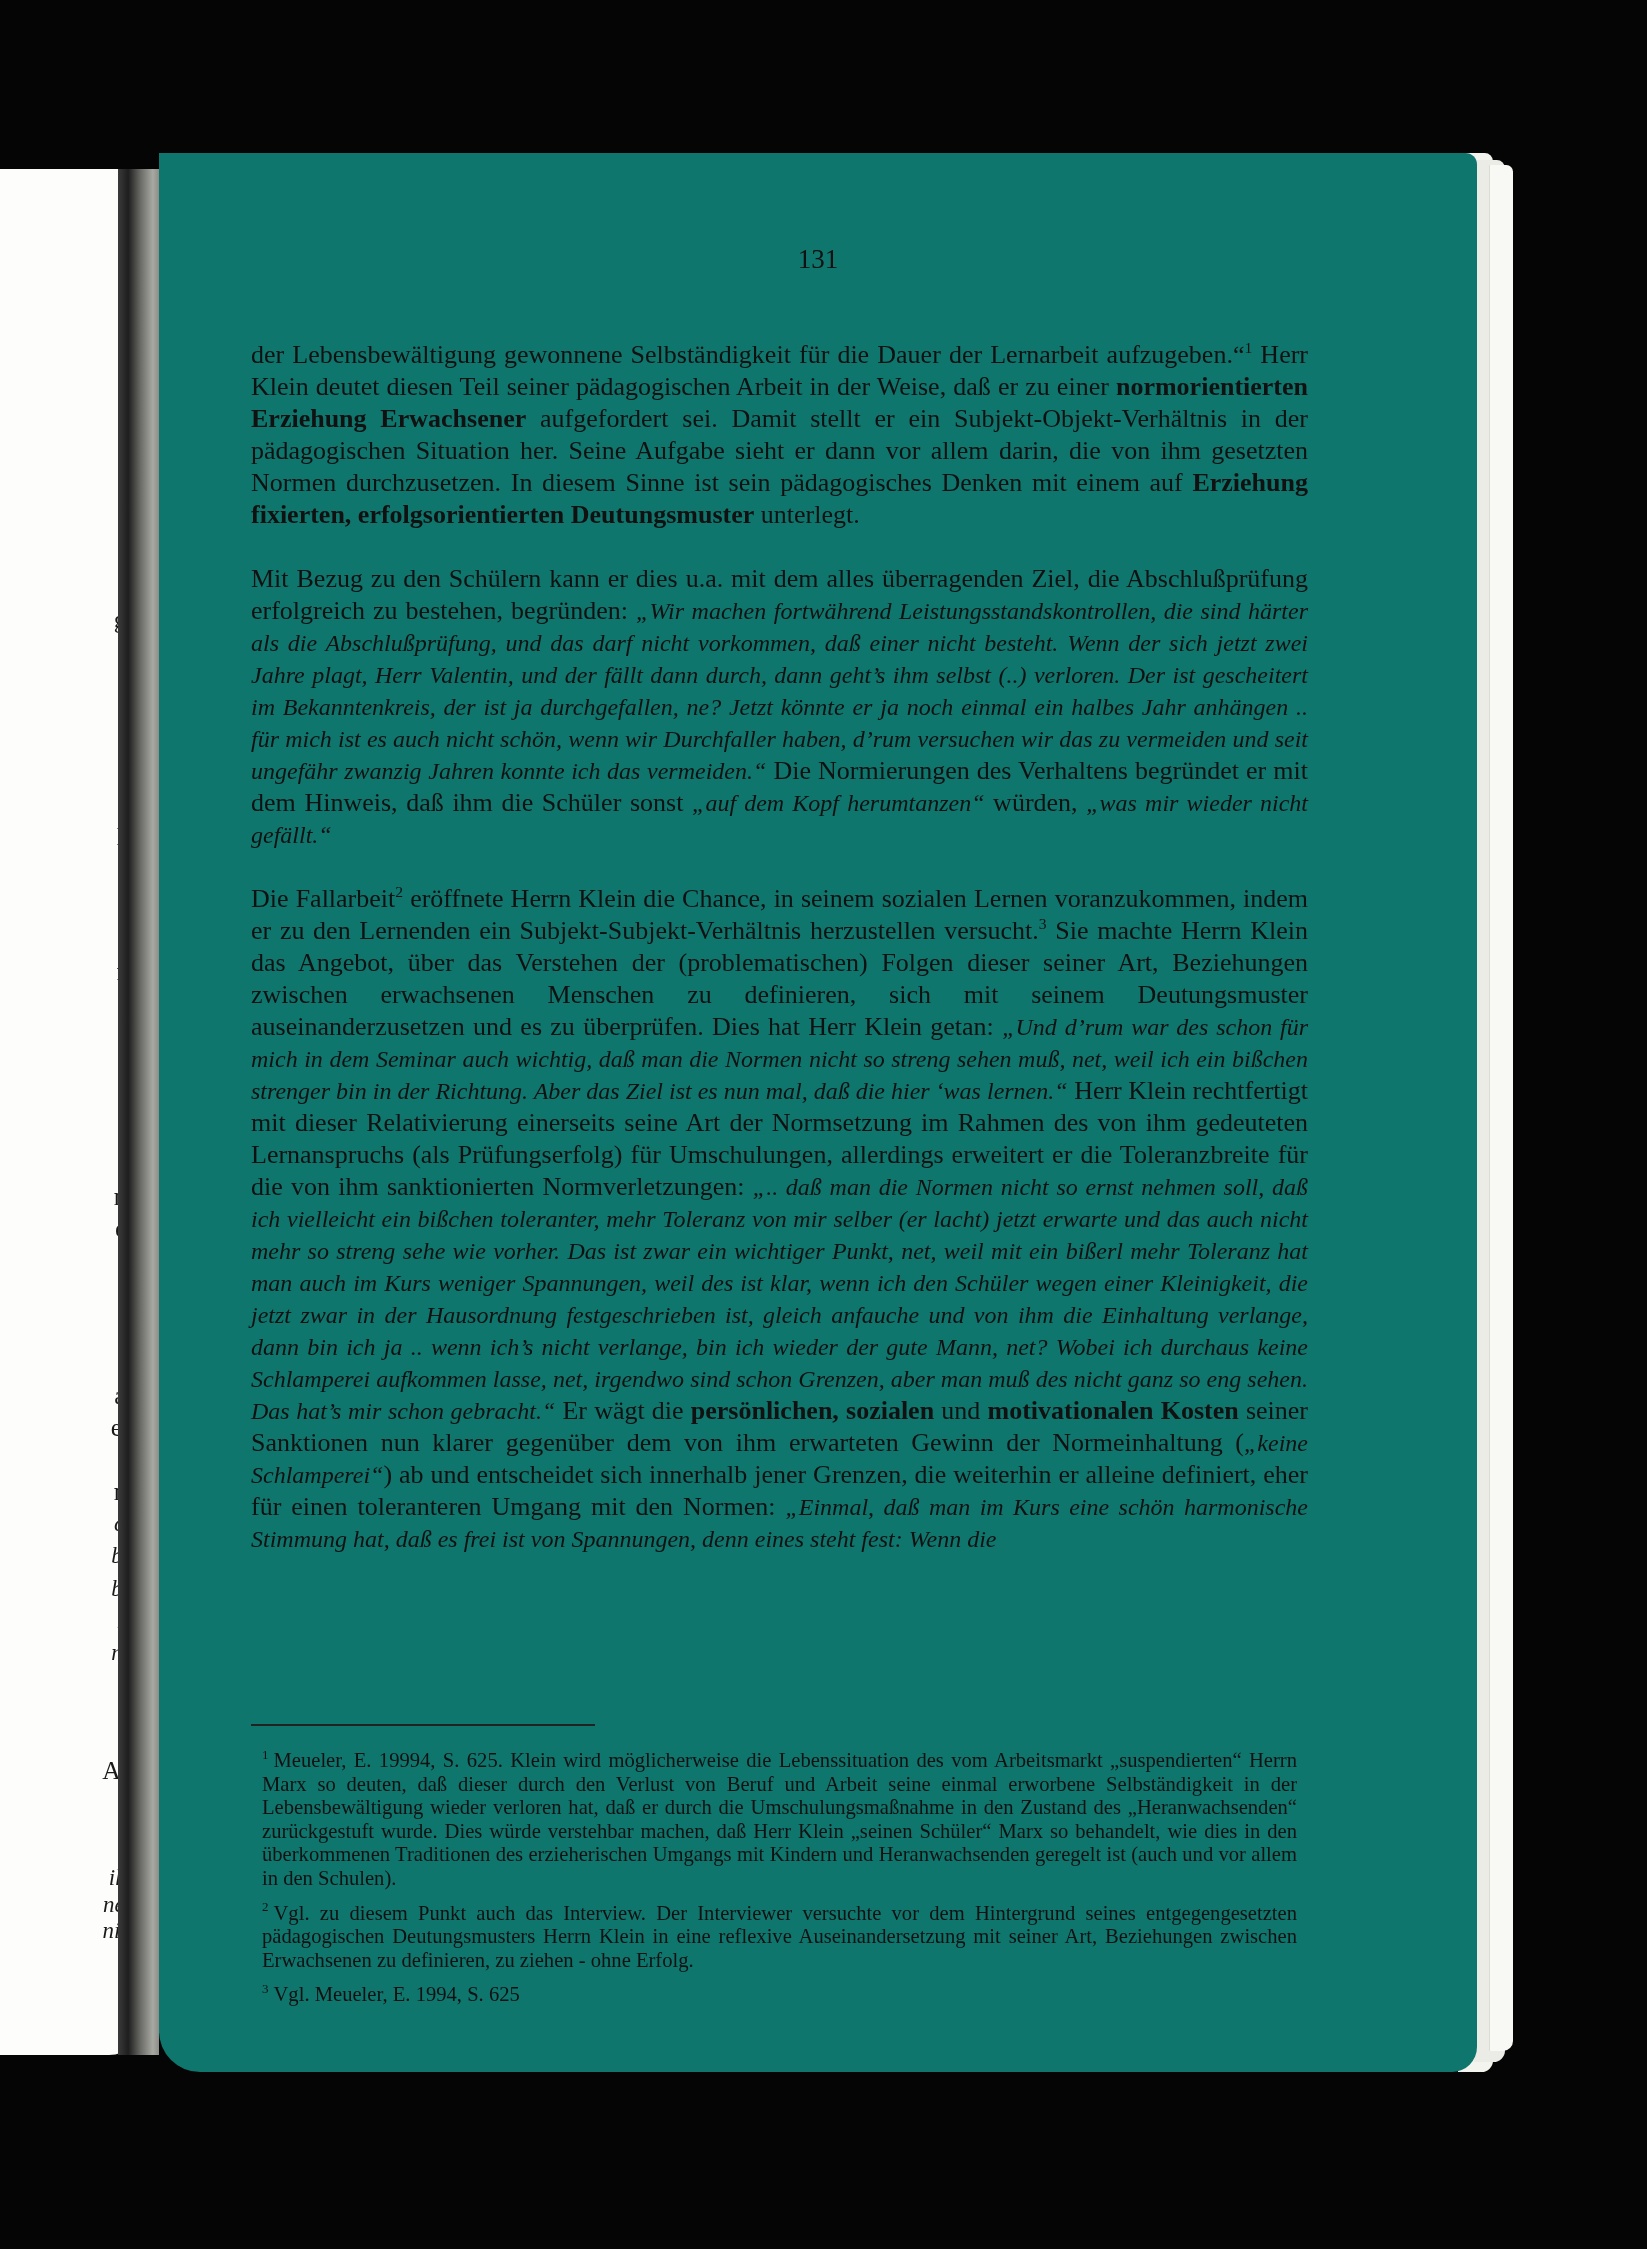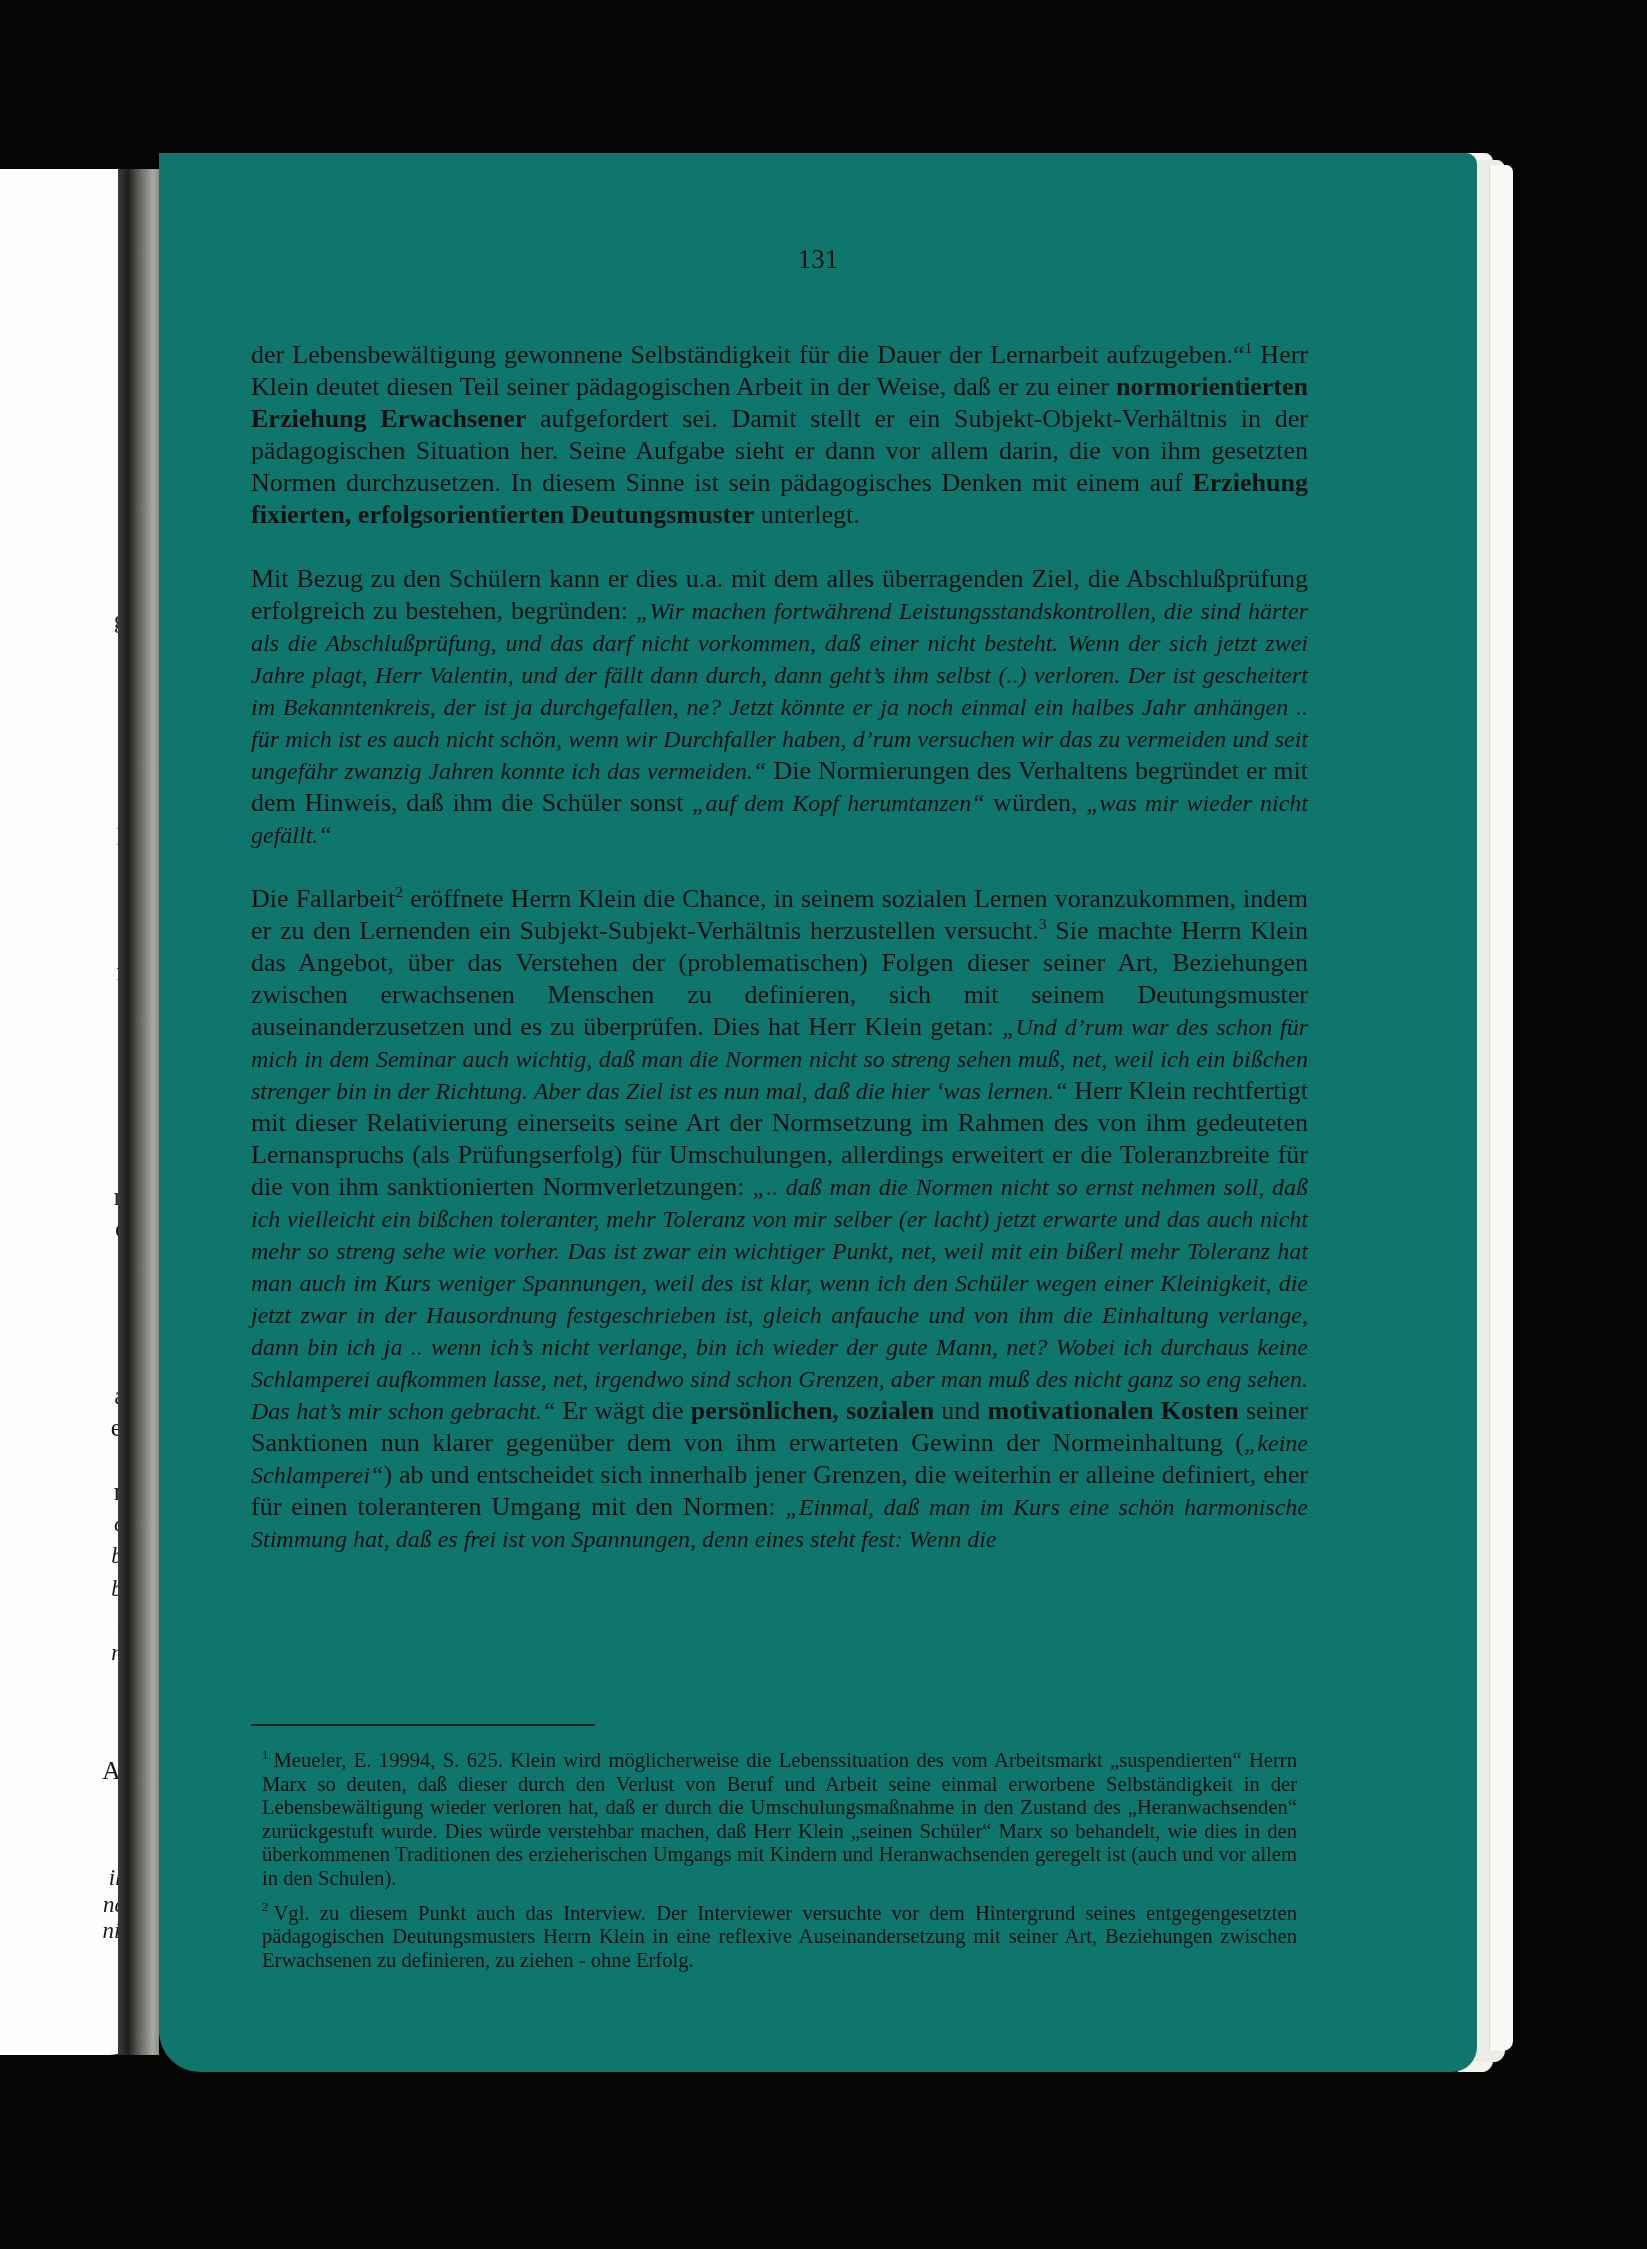--- a/index.html
+++ b/index.html
@@ -117,15 +117,16 @@
     <p><span>der Lebensbewältigung gewonnene Selbständigkeit für die Dauer der Lernarbeit aufzugeben.“</span><sup>1</sup><span> Herr Klein deutet diesen Teil seiner pädagogischen Arbeit in der Weise, daß er zu einer </span><b>normorientierten Erziehung Erwachsener</b><span> aufgefordert sei. Damit stellt er ein Subjekt-Objekt-Verhältnis in der pädagogischen Situation her. Seine Aufgabe sieht er dann vor allem darin, die von ihm gesetzten Normen durchzusetzen. In diesem Sinne ist sein pädagogisches Denken mit einem auf </span><b>Erziehung fixierten, erfolgsorientierten Deutungsmuster</b><span> unterlegt.</span></p>
     <p><span>Mit Bezug zu den Schülern kann er dies u.a. mit dem alles überragenden Ziel, die Abschlußprüfung erfolgreich zu bestehen, begründen: </span><i>„Wir machen fortwährend Leistungsstandskontrollen, die sind härter als die Abschlußprüfung, und das darf nicht vorkommen, daß einer nicht besteht. Wenn der sich jetzt zwei Jahre plagt, Herr Valentin, und der fällt dann durch, dann geht’s ihm selbst (..) verloren. Der ist gescheitert im Bekanntenkreis, der ist ja durchgefallen, ne? Jetzt könnte er ja noch einmal ein halbes Jahr anhängen .. für mich ist es auch nicht schön, wenn wir Durchfaller haben, d’rum versuchen wir das zu vermeiden und seit ungefähr zwanzig Jahren konnte ich das vermeiden.“</i><span> Die Normierungen des Verhaltens begründet er mit dem Hinweis, daß ihm die Schüler sonst </span><i>„auf dem Kopf herumtanzen“</i><span> würden, </span><i>„was mir wieder nicht gefällt.“</i></p>
     <p class="last"><span>Die Fallarbeit</span><sup>2</sup><span> eröffnete Herrn Klein die Chance, in seinem sozialen Lernen voranzukommen, indem er zu den Lernenden ein Subjekt-Subjekt-Verhältnis herzustellen versucht.</span><sup>3</sup><span> Sie machte Herrn Klein das Angebot, über das Verstehen der (problematischen) Folgen dieser seiner Art, Beziehungen zwischen erwachsenen Menschen zu definieren, sich mit seinem Deutungsmuster auseinanderzusetzen und es zu überprüfen. Dies hat Herr Klein getan: </span><i>„Und d’rum war des schon für mich in dem Seminar auch wichtig, daß man die Normen nicht so streng sehen muß, net, weil ich ein bißchen strenger bin in der Richtung. Aber das Ziel ist es nun mal, daß die hier ‘was lernen.“</i><span> Herr Klein rechtfertigt mit dieser Relativierung einerseits seine Art der Normsetzung im Rahmen des von ihm gedeuteten Lernanspruchs (als Prüfungserfolg) für Umschulungen, allerdings erweitert er die Toleranzbreite für die von ihm sanktionierten Normverletzungen: </span><i>„.. daß man die Normen nicht so ernst nehmen soll, daß ich vielleicht ein bißchen toleranter, mehr Toleranz von mir selber (er lacht) jetzt erwarte und das auch nicht mehr so streng sehe wie vorher. Das ist zwar ein wichtiger Punkt, net, weil mit ein bißerl mehr Toleranz hat man auch im Kurs weniger Spannungen, weil des ist klar, wenn ich den Schüler wegen einer Kleinigkeit, die jetzt zwar in der Hausordnung festgeschrieben ist, gleich anfauche und von ihm die Einhaltung verlange, dann bin ich ja .. wenn ich’s nicht verlange, bin ich wieder der gute Mann, net? Wobei ich durchaus keine Schlamperei aufkommen lasse, net, irgendwo sind schon Grenzen, aber man muß des nicht ganz so eng sehen. Das hat’s mir schon gebracht.“</i><span> Er wägt die </span><b>persönlichen, sozialen</b><span> und </span><b>motivationalen Kosten</b><span> seiner Sanktionen nun klarer gegenüber dem von ihm erwarteten Gewinn der Normeinhaltung (</span><i>„keine Schlamperei“</i><span>) ab und entscheidet sich innerhalb jener Grenzen, die weiterhin er alleine definiert, eher für einen toleranteren Umgang mit den Normen: </span><i>„Einmal, daß man im Kurs eine schön harmonische Stimmung hat, daß es frei ist von Spannungen, denn eines steht fest: Wenn die</i></p>
   </div>
 
   <div class="rule"></div>
 
   <div class="footnotes">
     <p><sup>1</sup><span>Meueler, E. 19994, S. 625. Klein wird möglicherweise die Lebenssituation des vom Arbeitsmarkt „suspendierten“ Herrn Marx so deuten, daß dieser durch den Verlust von Beruf und Arbeit seine einmal erworbene Selbständigkeit in der Lebensbewältigung wieder verloren hat, daß er durch die Umschulungsmaßnahme in den Zustand des „Heranwachsenden“ zurückgestuft wurde. Dies würde verstehbar machen, daß Herr Klein „seinen Schüler“ Marx so behandelt, wie dies in den überkommenen Traditionen des erzieherischen Umgangs mit Kindern und Heranwachsenden geregelt ist (auch und vor allem in den Schulen).</span></p>
     <p><sup>2</sup><span>Vgl. zu diesem Punkt auch das Interview. Der Interviewer versuchte vor dem Hintergrund seines entgegengesetzten pädagogischen Deutungsmusters Herrn Klein in eine reflexive Auseinandersetzung mit seiner Art, Beziehungen zwischen Erwachsenen zu definieren, zu ziehen - ohne Erfolg.</span></p>
+    <p><sup>3</sup><span>Vgl. Meueler, E. 1994, S. 625</span></p>
   </div>
 </div>
 
 
 </body></html>

